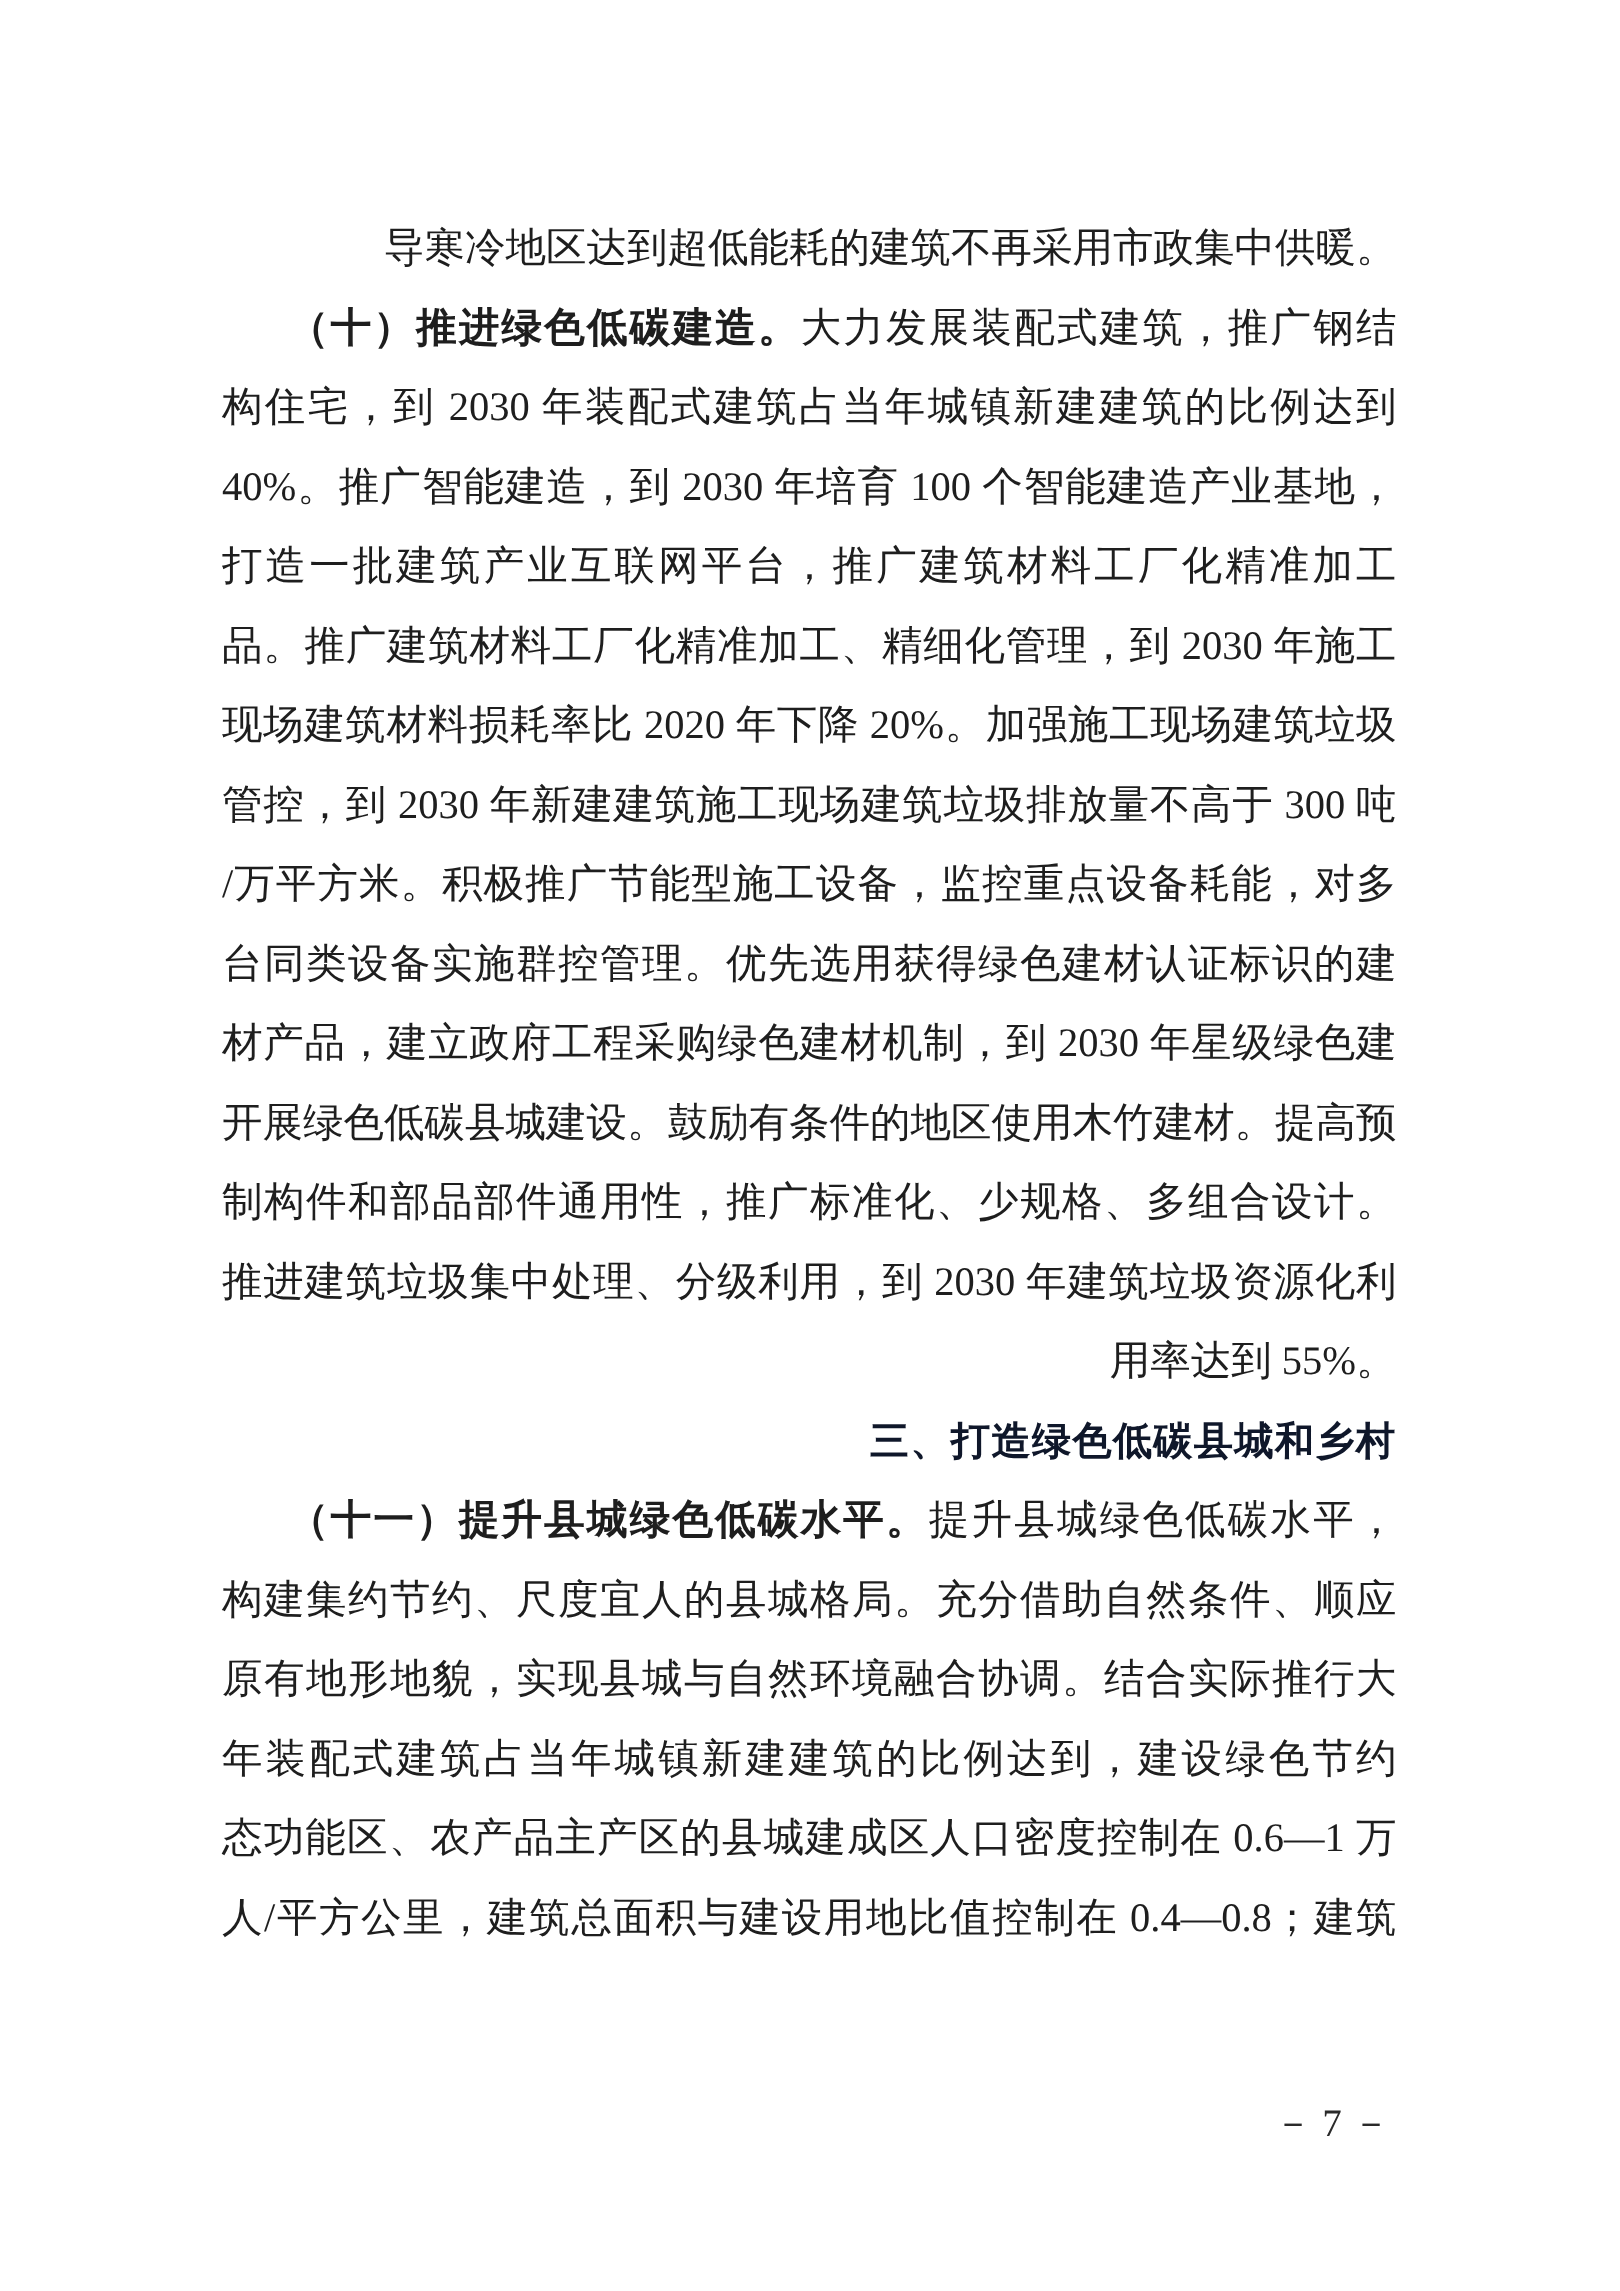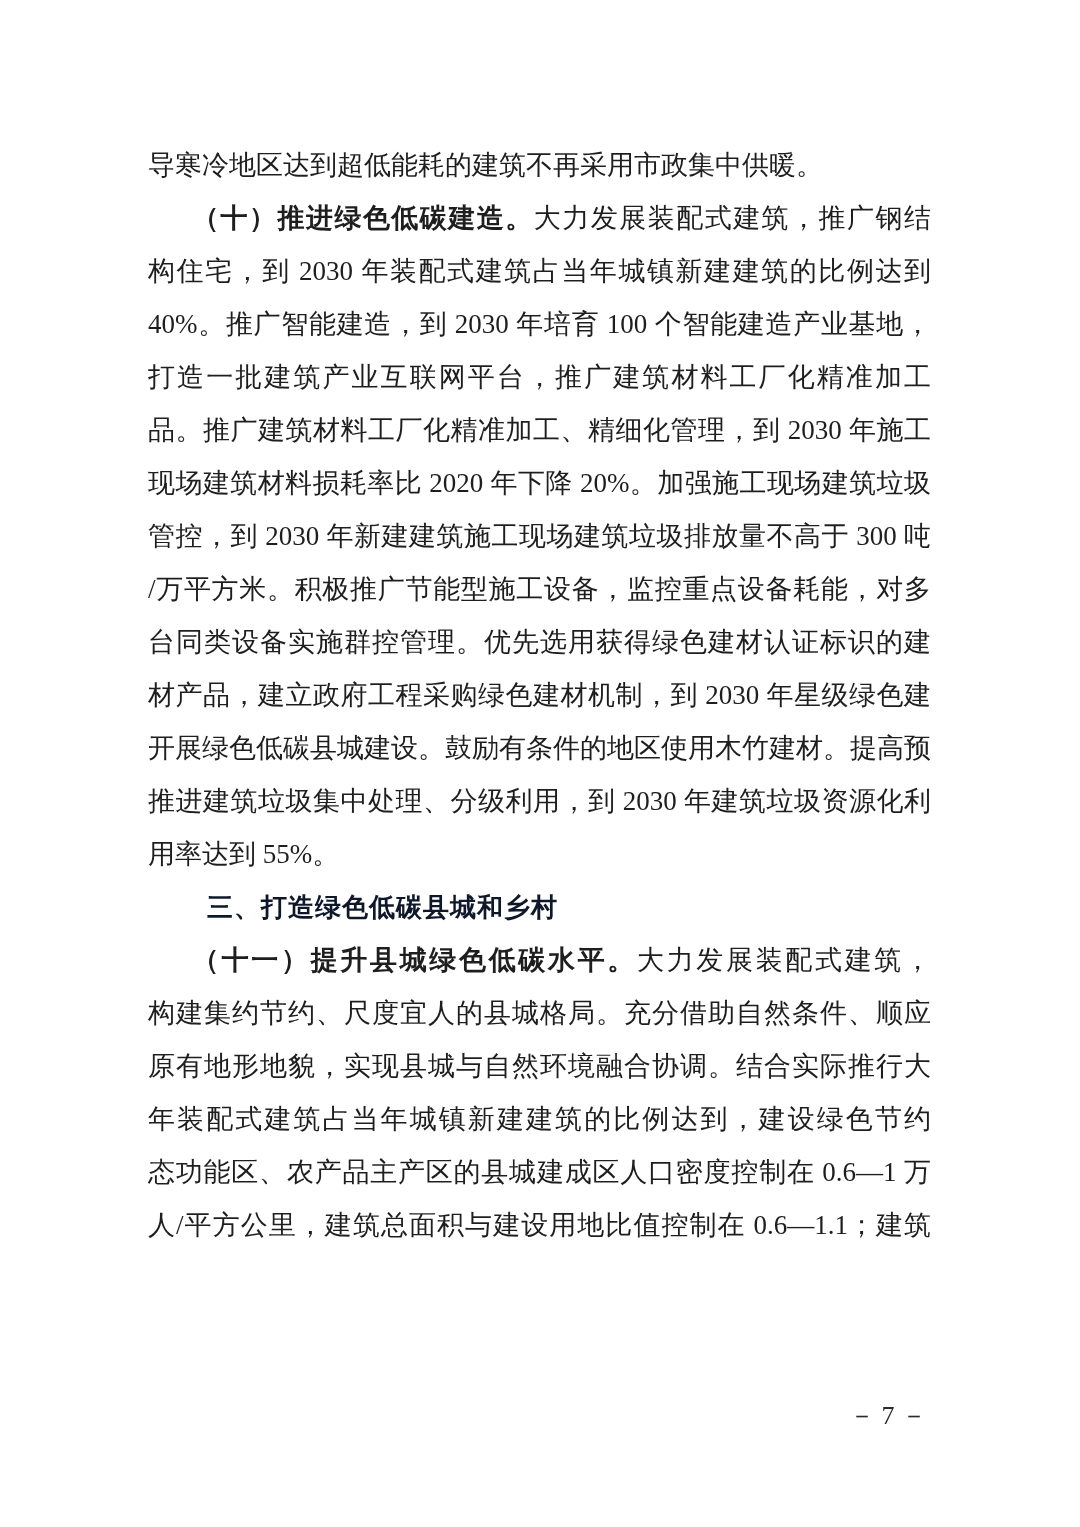--- a/index.html
+++ b/index.html
@@ -17,21 +17,21 @@
     position: absolute;
     left: 148px;
     top: 139px;
     width: 783px;
   }
   .line {
     height: 53px;
     line-height: 53px;
     font-size: 27px;
     letter-spacing: 0;
-    text-align: left;
+    text-align: right;
   }
   .line.just {
     text-align: justify;
     text-align-last: justify;
     text-justify: inter-character;
   }
   .line.ind1 { text-indent: 44px; }
   .line.ind2 { text-indent: 59px; }
   .line .bold-run { font-weight: 700; }
   .line.heading {
@@ -62,24 +62,25 @@
       <div class="line just"><span class="text-run">构住宅，到 2030 年装配式建筑占当年城镇新建建筑的比例达到</span></div>
       <div class="line just"><span class="text-run">40%。推广智能建造，到 2030 年培育 100 个智能建造产业基地，</span></div>
       <div class="line just"><span class="text-run">打造一批建筑产业互联网平台，推广建筑材料工厂化精准加工</span></div>
       <div class="line just"><span class="text-run">品。推广建筑材料工厂化精准加工、精细化管理，到 2030 年施工</span></div>
       <div class="line just"><span class="text-run">现场建筑材料损耗率比 2020 年下降 20%。加强施工现场建筑垃圾</span></div>
       <div class="line just"><span class="text-run">管控，到 2030 年新建建筑施工现场建筑垃圾排放量不高于 300 吨</span></div>
       <div class="line just"><span class="text-run">/万平方米。积极推广节能型施工设备，监控重点设备耗能，对多</span></div>
       <div class="line just"><span class="text-run">台同类设备实施群控管理。优先选用获得绿色建材认证标识的建</span></div>
       <div class="line just"><span class="text-run">材产品，建立政府工程采购绿色建材机制，到 2030 年星级绿色建</span></div>
       <div class="line just"><span class="text-run">开展绿色低碳县城建设。鼓励有条件的地区使用木竹建材。提高预</span></div>
+      <div class="line just"><span class="text-run">制构件和部品部件通用性，推广标准化、少规格、多组合设计。</span></div>
       <div class="line just"><span class="text-run">推进建筑垃圾集中处理、分级利用，到 2030 年建筑垃圾资源化利</span></div>
       <div class="line"><span class="text-run">用率达到 55%。</span></div>
       <div class="line heading ind2"><span class="bold-run">三、打造绿色低碳县城和乡村</span></div>
-      <div class="line just ind1"><span class="bold-run">（十一）提升县城绿色低碳水平。</span><span class="text-run">大力发展装配式建筑，</span></div>
+      <div class="line just ind1"><span class="bold-run">（十一）提升县城绿色低碳水平。</span><span class="text-run">提升县城绿色低碳水平，</span></div>
       <div class="line just"><span class="text-run">构建集约节约、尺度宜人的县城格局。充分借助自然条件、顺应</span></div>
       <div class="line just"><span class="text-run">原有地形地貌，实现县城与自然环境融合协调。结合实际推行大</span></div>
       <div class="line just"><span class="text-run">年装配式建筑占当年城镇新建建筑的比例达到，建设绿色节约</span></div>
       <div class="line just"><span class="text-run">态功能区、农产品主产区的县城建成区人口密度控制在 0.6—1 万</span></div>
-      <div class="line just"><span class="text-run">人/平方公里，建筑总面积与建设用地比值控制在 0.6—1.1；建筑</span></div>
+      <div class="line just"><span class="text-run">人/平方公里，建筑总面积与建设用地比值控制在 0.4—0.8；建筑</span></div>
     </div>
   <div class="page-footer">－ 7 －</div>
 </div>
 
 </body></html>

